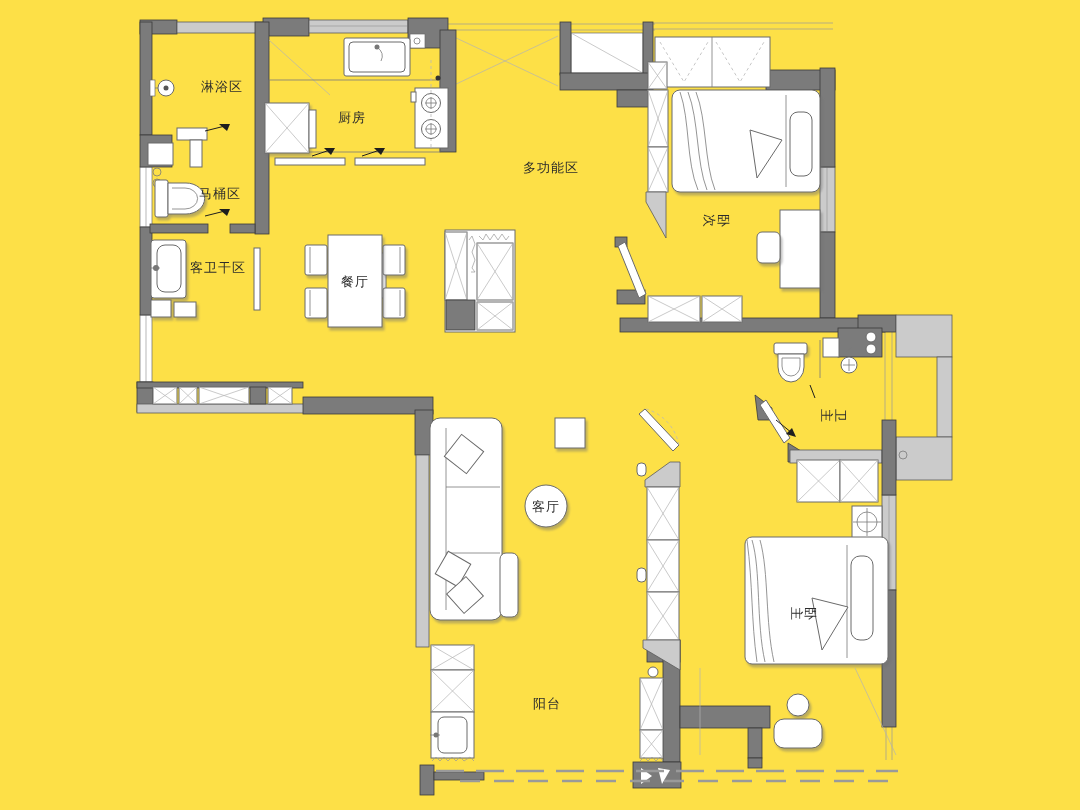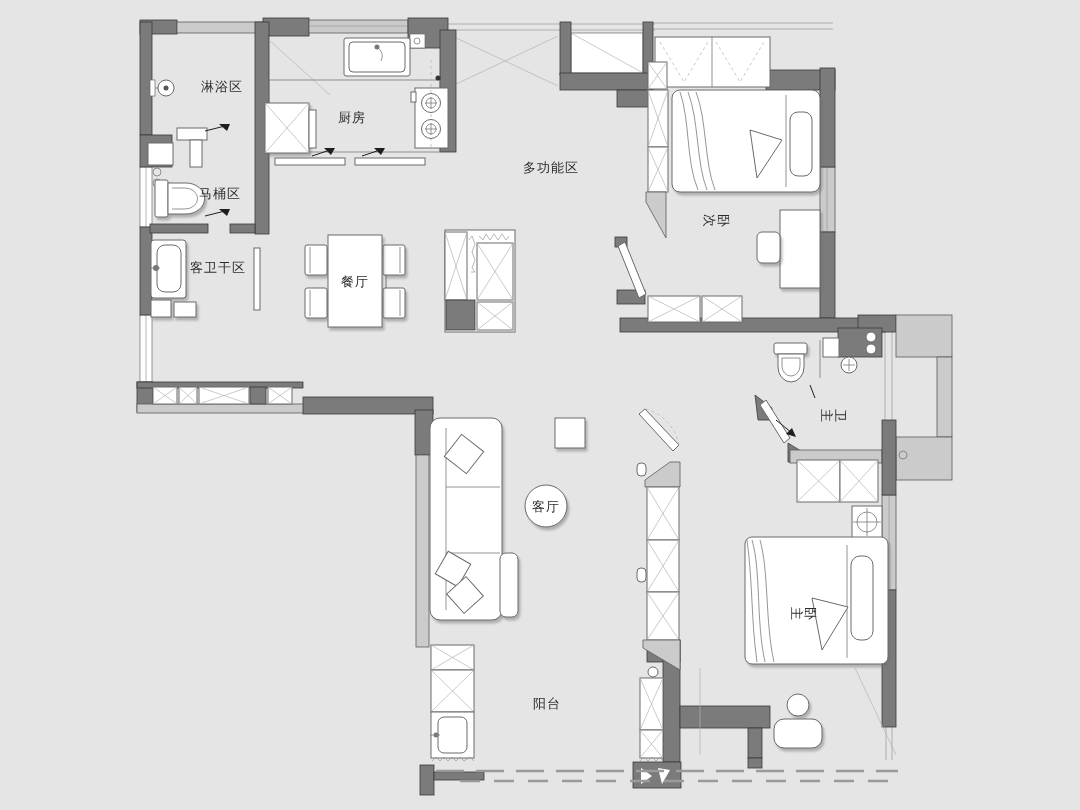--- a/index.html
+++ b/index.html
@@ -1,16 +1,16 @@
 <!DOCTYPE html>
 <html><head>
 <meta charset="utf-8">
 <style>
   html,body{margin:0;padding:0;background:#fff;}
-  .stage{position:relative;width:1080px;height:810px;background:#e5e5e5;overflow:hidden;
+  .stage{position:relative;width:1080px;height:810px;background:#fde047;overflow:hidden;
          font-family:"DejaVu Sans","Liberation Sans",sans-serif;}
   svg{display:block}
   
   .w  {fill:#7b7b7b;stroke:#3a3a3a;stroke-width:.8;}
   .lw {fill:#cbcbcb;stroke:#5a5a5a;stroke-width:.8;}
   
   .fur{fill:#ffffff;stroke:#6a6a6a;stroke-width:1;}
   .sh {filter:drop-shadow(2.5px 3px 1.2px rgba(110,110,110,.45));}
   .ln {stroke:#7a7a7a;stroke-width:.8;fill:none;}
   .tln{stroke:#9a9a9a;stroke-width:.7;fill:none;}

